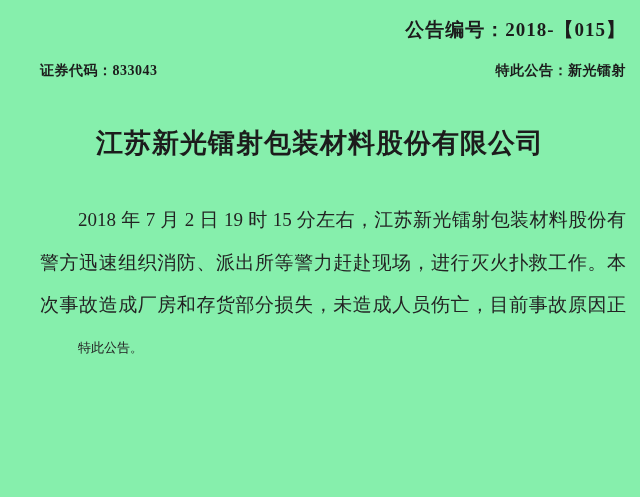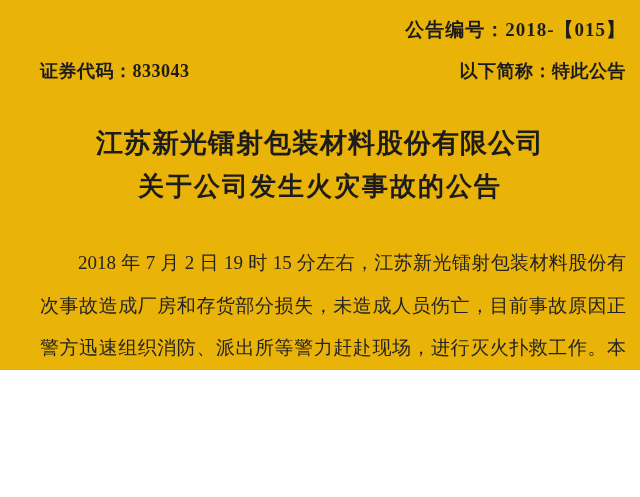--- a/index.html
+++ b/index.html
@@ -1,40 +1,40 @@
 <!DOCTYPE html>
 <html><head>
 <meta charset="utf-8">
 <style>
   * { margin: 0; padding: 0; box-sizing: border-box; }
   html, body { background: #ffffff; }
   .page {
     position: relative;
     width: 640px;
-    height: 370px;
-    background: #eab308;
+    height: 497px;
+    background: #86efac;
     overflow: hidden;
     padding: 18px 14px 0 40px;
     font-family: "Liberation Serif", "DejaVu Serif", serif;
     color: #1c1c1c;
   }
   .ann-no {
     text-align: right;
     font-weight: 700;
     font-size: 19px;
     line-height: 24px;
     letter-spacing: 1px;
   }
   .sec-row {
     margin-top: 16px;
     display: flex;
     justify-content: space-between;
     align-items: flex-start;
     font-weight: 700;
-    font-size: 18px;
+    font-size: 14px;
     line-height: 26px;
     letter-spacing: 0.5px;
   }
   .sec-item { white-space: nowrap; }
   .title {
     margin-left: -40px;
     margin-right: -14px;
     text-align: center;
     font-weight: 700;
   }
@@ -65,29 +65,28 @@
 
 <div class="page">
 
   <div class="ann-no">公告编号：2018-【015】</div>
 
   <div class="sec-row">
     <div class="sec-item">
       <span>证券代码：</span><span>833043</span>
     </div>
     <div class="sec-item">
-      <span>以下简称：</span><span>特此公告</span>
+      <span>特此公告：</span><span>新光镭射</span>
     </div>
   </div>
 
   <h1 class="title title1">江苏新光镭射包装材料股份有限公司</h1>
 
-  <h2 class="title title2">关于公司发生火灾事故的公告</h2>
 
   <div class="body">
     <div class="body-line first">2018 年 7 月 2 日 19 时 15 分左右，江苏新光镭射包装材料股份有</div>
+    <div class="body-line">警方迅速组织消防、派出所等警力赶赴现场，进行灭火扑救工作。本</div>
     <div class="body-line">次事故造成厂房和存货部分损失，未造成人员伤亡，目前事故原因正</div>
-    <div class="body-line">警方迅速组织消防、派出所等警力赶赴现场，进行灭火扑救工作。本</div>
   </div>
 
   <div class="closing">特此公告。</div>
 
 </div>
 
 </body></html>

